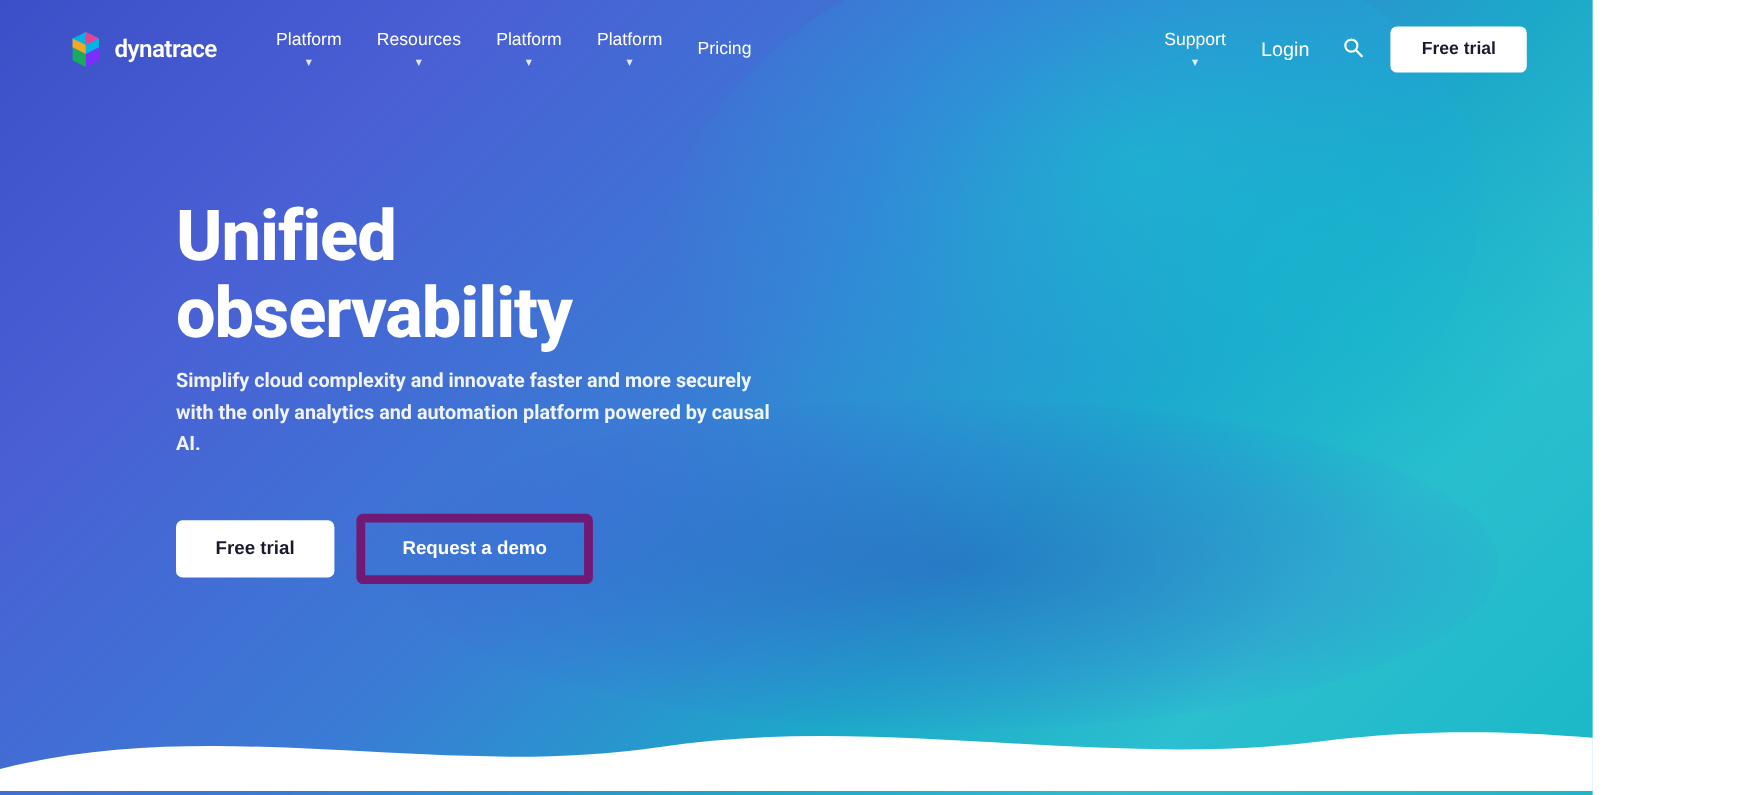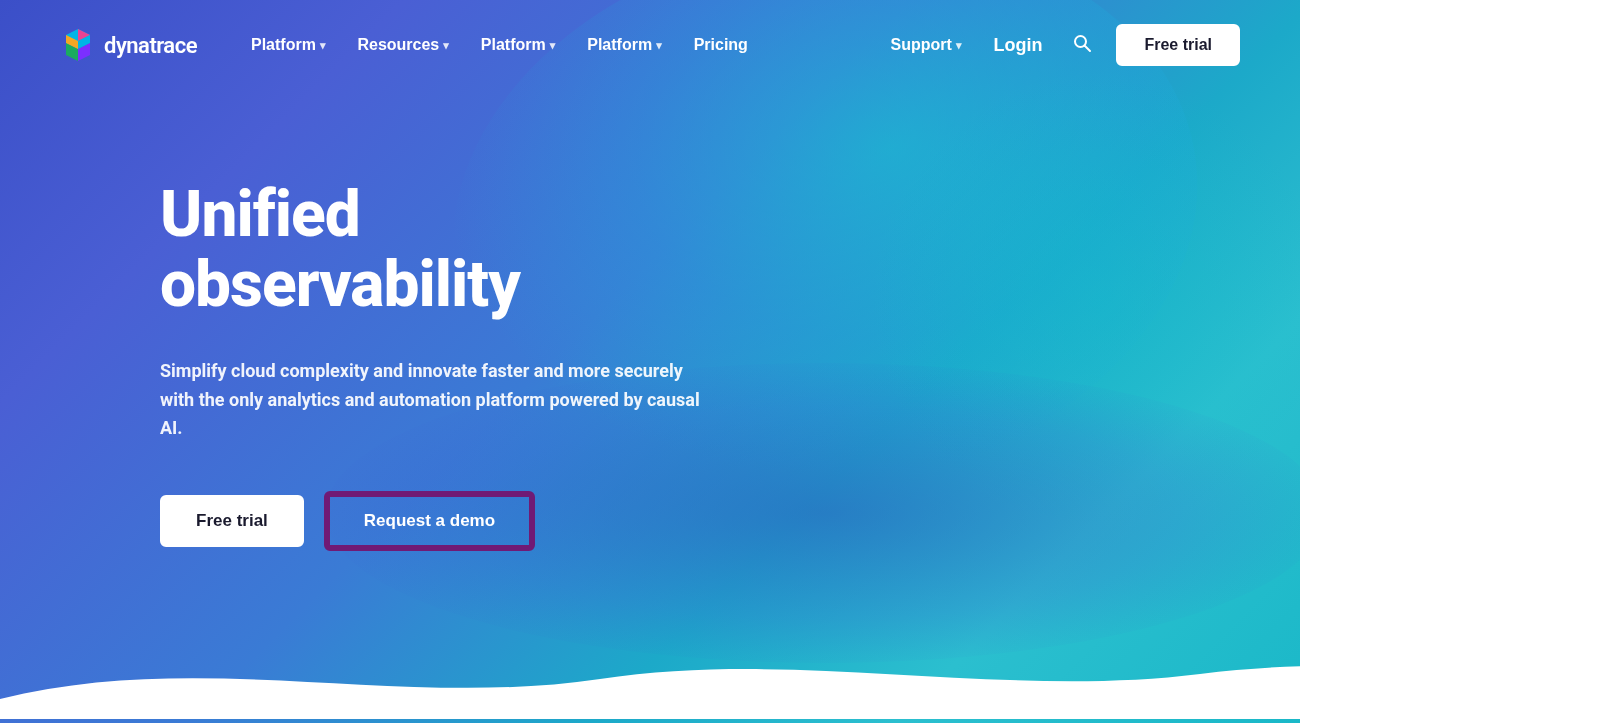--- a/index.html
+++ b/index.html
@@ -49,28 +49,29 @@
       gap: 4px;
       flex: 1;
     }
 
     .nav-item {
       display: flex;
       align-items: center;
       gap: 4px;
       color: #fff;
       font-size: 16px;
-      font-weight: 700;
+      font-weight: 400;
       padding: 8px 14px;
       border-radius: 4px;
       cursor: pointer;
       white-space: nowrap;
       text-decoration: none;
       background: transparent;
       border: none;
+      flex-direction: column;
     }
 
     .chevron {
       font-size: 11px;
       opacity: 0.85;
     }
 
     .nav-right {
       display: flex;
       align-items: center;
@@ -127,21 +128,21 @@
       z-index: 2;
       padding: 90px 0 0 160px;
       max-width: 700px;
     }
 
     .hero-title {
       color: #fff;
       font-size: 64px;
       font-weight: 800;
       line-height: 1.1;
-      margin-bottom: 36px;
+      margin-bottom: 12px;
       letter-spacing: -1px;
     }
 
     .hero-subtitle {
       color: rgba(255,255,255,0.92);
       font-size: 18px;
       line-height: 1.6;
       margin-bottom: 48px;
       max-width: 540px;
       font-weight: 700;
@@ -161,33 +162,33 @@
       padding: 14px 34px;
       font-size: 17px;
       font-weight: 700;
       cursor: pointer;
       white-space: nowrap;
     }
 
     .btn-request-demo {
       background: transparent;
       color: #fff;
-      border: 6px solid #701a75;
+      border: 8px solid #701a75;
       border-radius: 6px;
       padding: 14px 34px;
       font-size: 17px;
       font-weight: 600;
       cursor: pointer;
       white-space: nowrap;
     }
 
     
     .page-wrapper {
       position: relative;
-      width: 1300px;
+      width: 1448px;
       height: 723px;
       overflow: hidden;
     }
 
     .full-bg {
       position: absolute;
       inset: 0;
       background: linear-gradient(135deg, #3b4fc8 0%, #4a5fd4 20%, #3a7bd5 45%, #1ca9c9 65%, #2bbfcf 80%, #1ab8c8 100%);
     }
 

